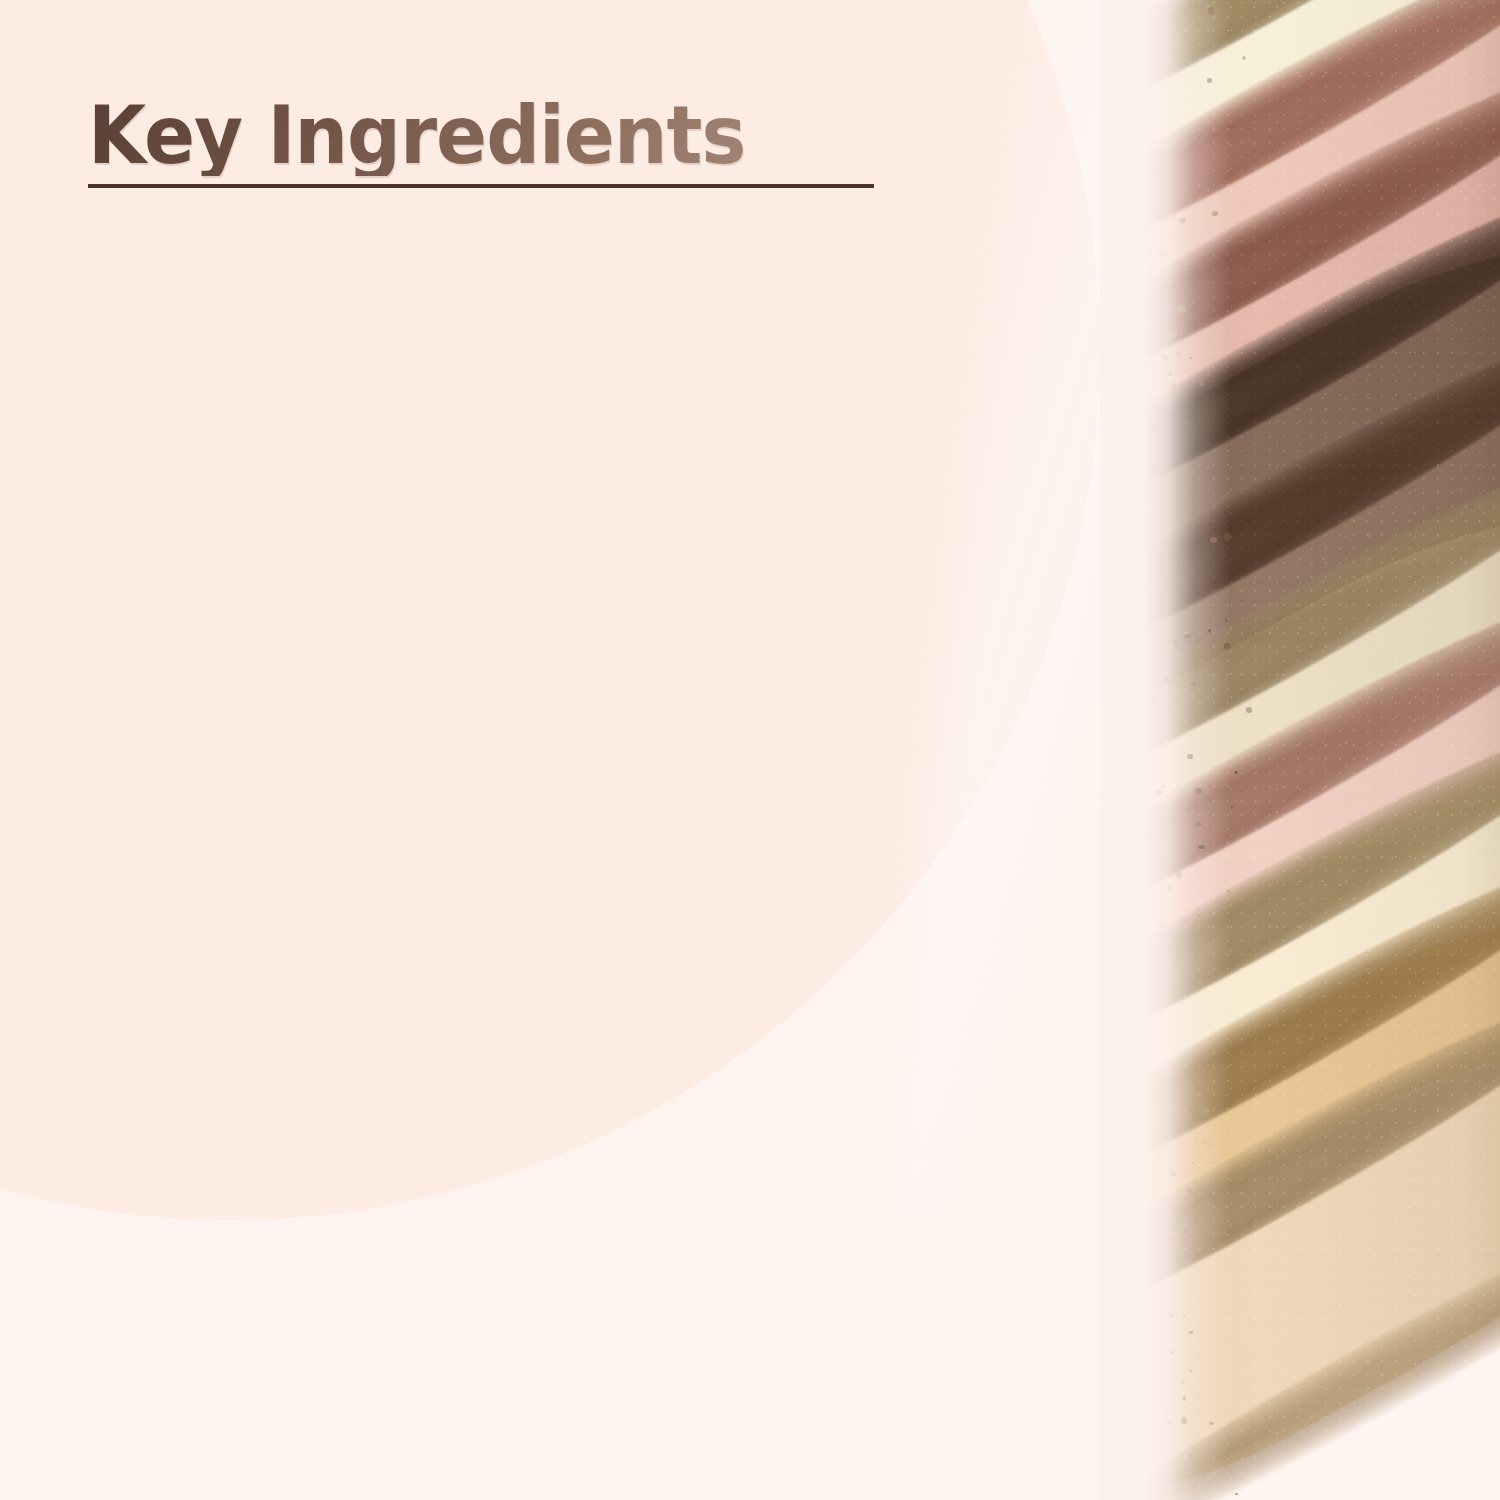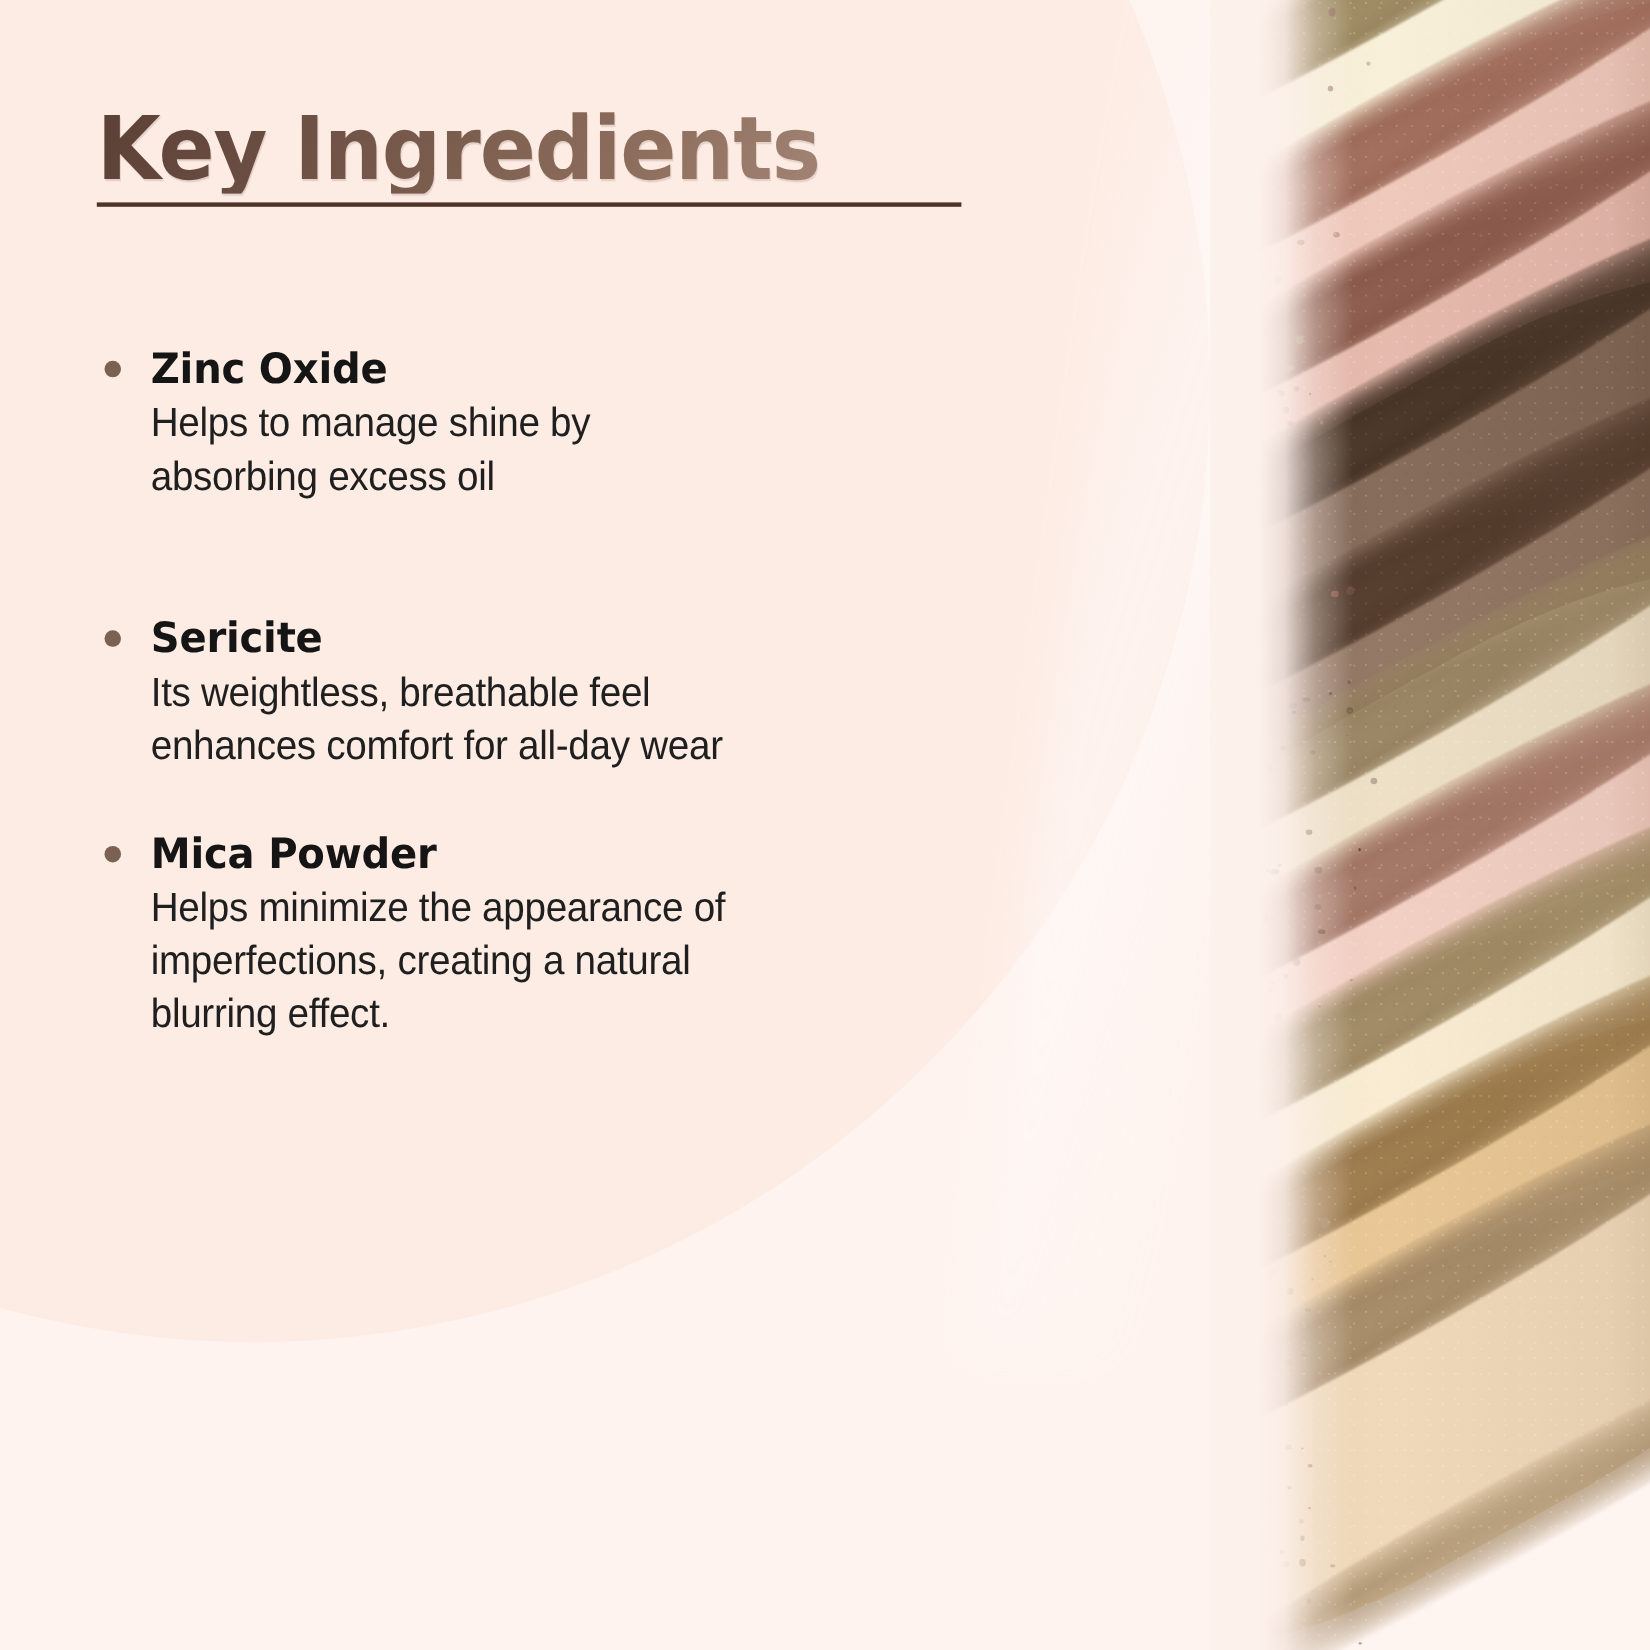--- a/index.html
+++ b/index.html
@@ -455,47 +455,22 @@
 
     <div class="title-wrap">
       <h1 class="title">Key Ingredients</h1>
       <div class="title-underline"></div>
     </div>
 
     <div class="list">
 
       <div class="gap-1"></div>
 
-      <div class="item">
-        <div class="item-head">
-          <span class="bullet"></span>
-          <span class="item-title">Zinc Oxide</span>
-        </div>
-        <p class="item-desc">Helps to manage shine by
-absorbing excess oil</p>
-      </div>
       <div class="gap-2"></div>
 
       <div class="gap-3"></div>
 
-      <div class="item">
-        <div class="item-head">
-          <span class="bullet"></span>
-          <span class="item-title">Sericite</span>
-        </div>
-        <p class="item-desc">Its weightless, breathable feel
-enhances comfort for all-day wear</p>
-      </div>
       <div class="gap-4"></div>
 
-      <div class="item">
-        <div class="item-head">
-          <span class="bullet"></span>
-          <span class="item-title">Mica Powder</span>
-        </div>
-        <p class="item-desc">Helps minimize the appearance of
-imperfections, creating a natural
-blurring effect.</p>
-      </div>
 
     </div>
   </div>
 </div>
 
 </body></html>

